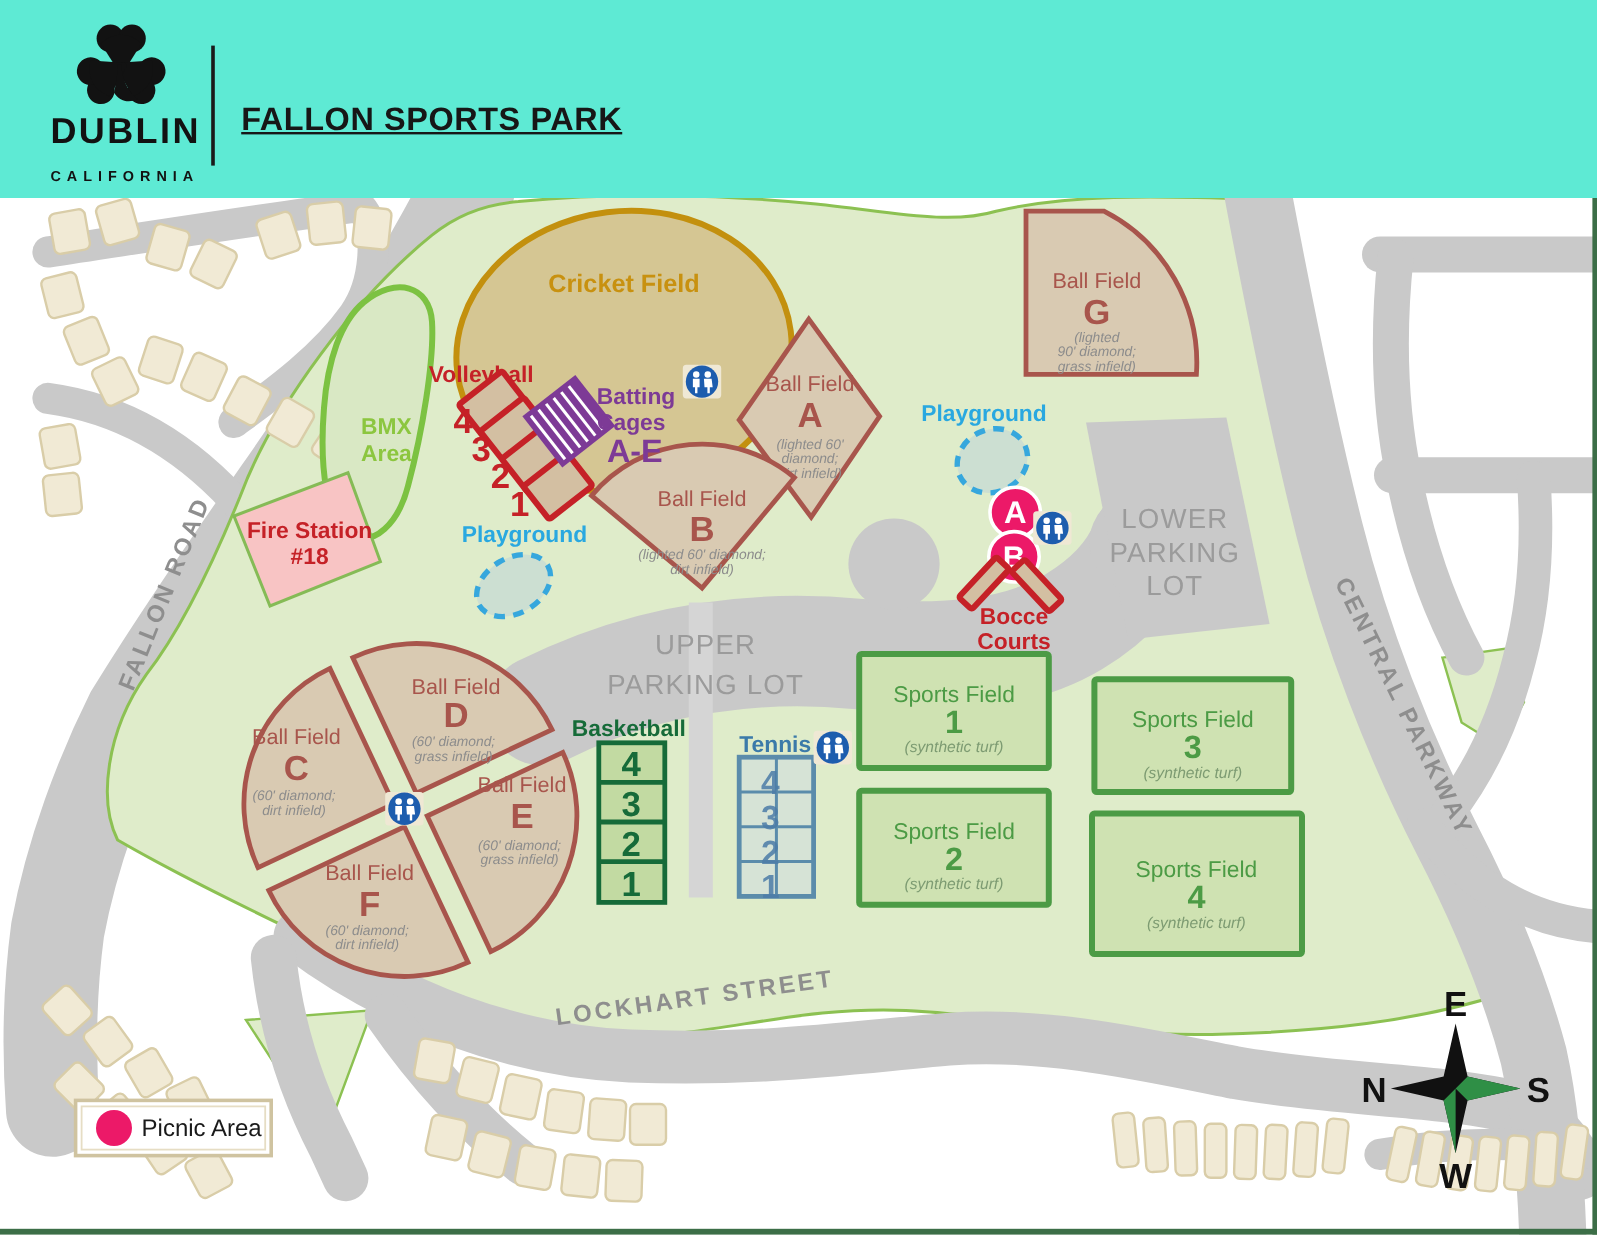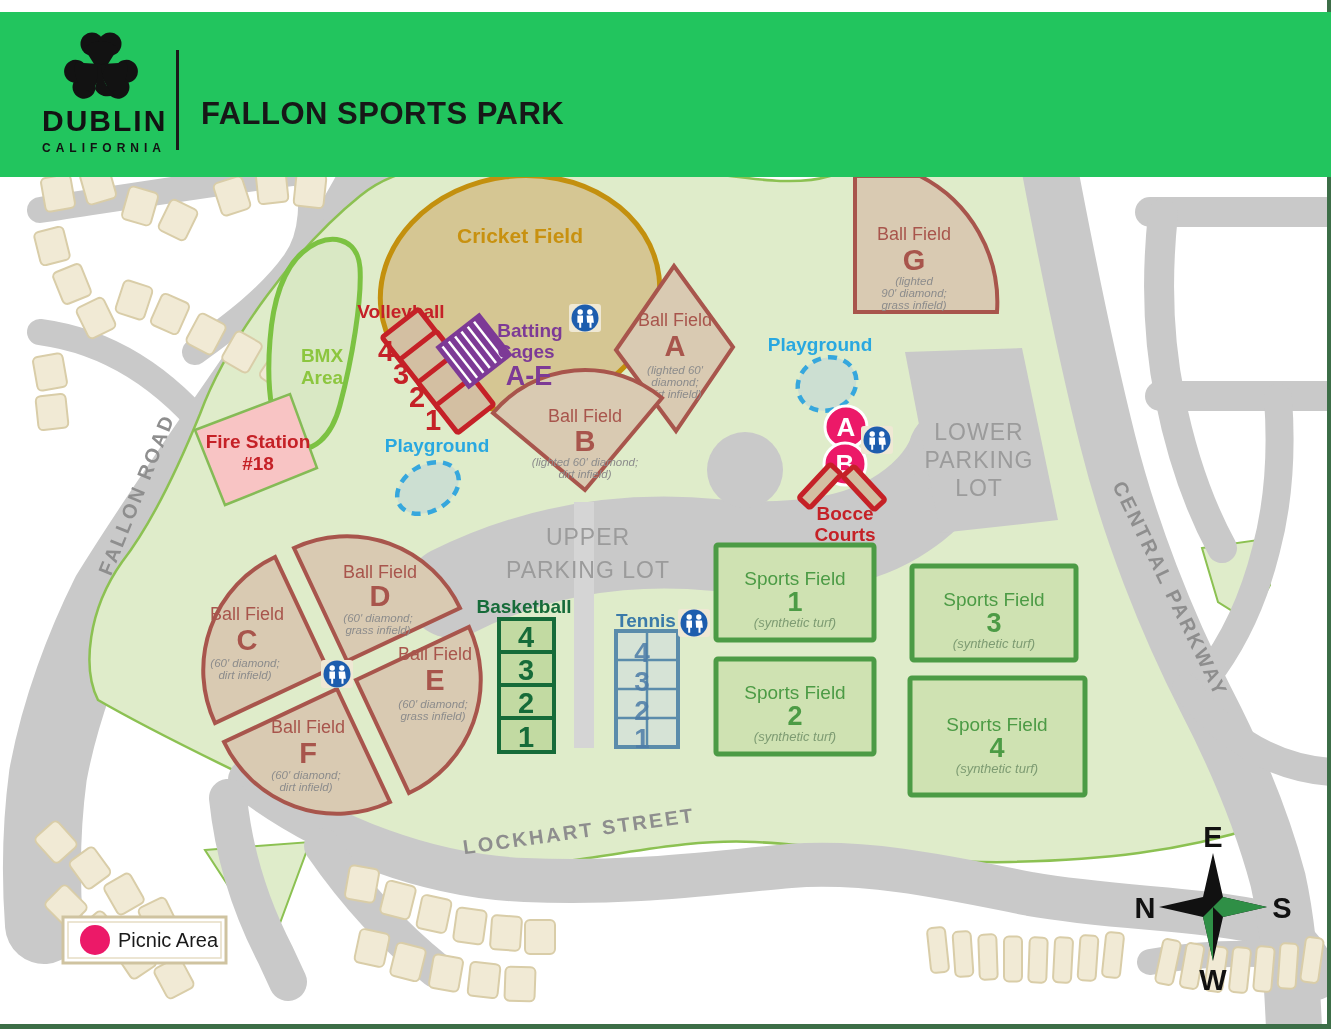--- a/index.html
+++ b/index.html
@@ -1,26 +1,26 @@
 <!DOCTYPE html>
 <html><head>
 <meta charset="utf-8">
 <style>
   html,body{margin:0;padding:0;background:#fff;}
   body{width:1331px;height:1029px;position:relative;overflow:hidden;
        font-family:"Liberation Sans",sans-serif;}
   #map-svg{position:absolute;left:0;top:0;}
   
-  .hdr{position:absolute;top:12px;left:0;width:100%;height:165px;background:#22c55e;z-index:5;}
+  .hdr{position:absolute;top:0;left:0;width:100%;height:165px;background:#5eead4;z-index:5;}
   .logo-block{position:absolute;left:42px;top:14px;width:118px;text-align:center;}
   .logo-city{font-size:30px;font-weight:800;letter-spacing:2px;color:#121212;line-height:1;}
-  .logo-state{font-size:12px;font-weight:600;letter-spacing:5px;color:#121212;margin-top:5px;}
+  .logo-state{font-size:12px;font-weight:600;letter-spacing:5px;color:#121212;margin-top:15px;}
   .hdr-divider{position:absolute;left:176px;top:38px;width:2.5px;height:100px;background:#1a1a1a;}
   .title-block{position:absolute;left:201px;top:86px;}
-  .park-title{font-size:31px;font-weight:800;letter-spacing:.5px;color:#171717;line-height:1;}
+  .park-title{font-size:27px;font-weight:800;letter-spacing:.5px;color:#171717;line-height:1;text-decoration:underline;}
   .park-sub{font-size:15px;font-weight:500;letter-spacing:1.5px;color:#4d4d4d;margin-top:4px;}
   
   text{font-family:"Liberation Sans",sans-serif;}
   .tc{text-anchor:middle;}
   .bf-l{fill:#a8554c;font-size:18px;}
   .bf-L{fill:#a8554c;font-size:29px;font-weight:bold;}
   .bf-d{fill:#8c8c8c;font-size:11.5px;font-style:italic;}
   .sf-l{fill:#4c9b45;font-size:19px;}
   .sf-n{fill:#4c9b45;font-size:27px;font-weight:bold;}
   .sf-s{fill:#7d9b72;font-size:13px;font-style:italic;}

